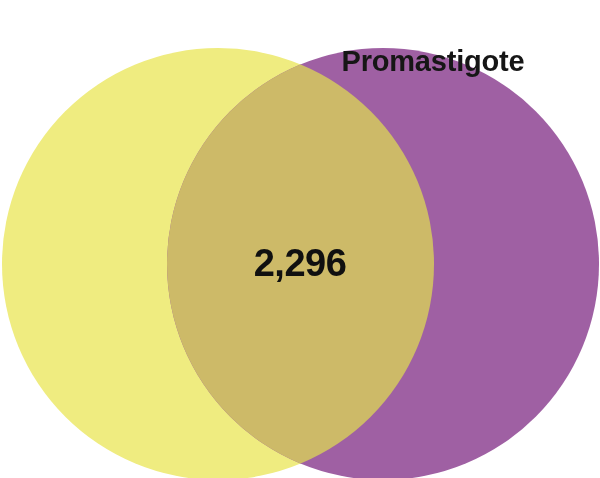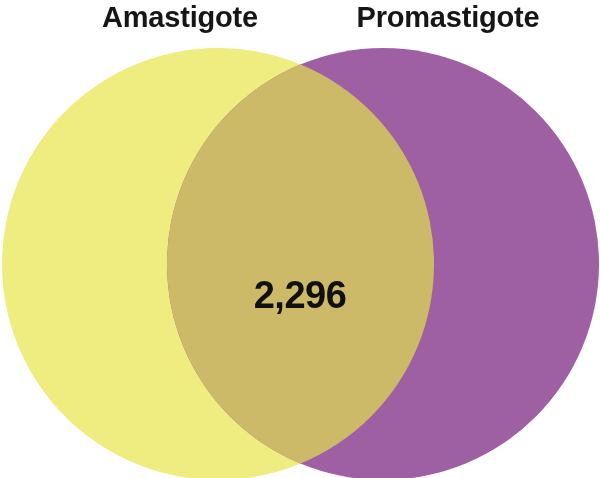--- a/index.html
+++ b/index.html
@@ -37,43 +37,43 @@
     white-space: nowrap;
     text-align: center;
     line-height: 34px;
     user-select: none;
   }
   #title-amastigote {
     left: 40px;
     width: 280px;
   }
   #title-promastigote {
-    left: 308px;
+    left: 293px;
     width: 280px;
+    margin-top: 44px;
   }
   .region-count {
     position: absolute;
     top: 241px;
     font-size: 38px;
     font-weight: bold;
     color: #101010;
     letter-spacing: -0.5px;
     white-space: nowrap;
     text-align: center;
     line-height: 44px;
     user-select: none;
   }
   #count-amastigote-only {
     left: 19px;
     width: 140px;
   }
   #count-shared {
     left: 230px;
     width: 140px;
-    margin-top: 32px;
   }
   #count-promastigote-only {
     left: 433px;
     width: 140px;
   }
 </style>
 </head>
 <body>
 
 <div id="venn-figure">
@@ -89,21 +89,20 @@
 
     <circle id="circle-left" cx="218" cy="264" r="216" fill="#EFEC80"></circle>
 
     <circle id="circle-right" cx="383" cy="264" r="216" fill="#9F60A3"></circle>
 
     <g clip-path="url(#clip-left-circle)">
       <circle cx="383" cy="264" r="216" fill="#CDBA68"></circle>
     </g>
   </svg>
 
-  <div class="set-title" id="title-amastigote">Amastigote</div>
 
   <div class="set-title" id="title-promastigote">Promastigote</div>
 
 
   <div class="region-count" id="count-shared">2,296</div>
 
 
 </div>
 
 </body></html>

